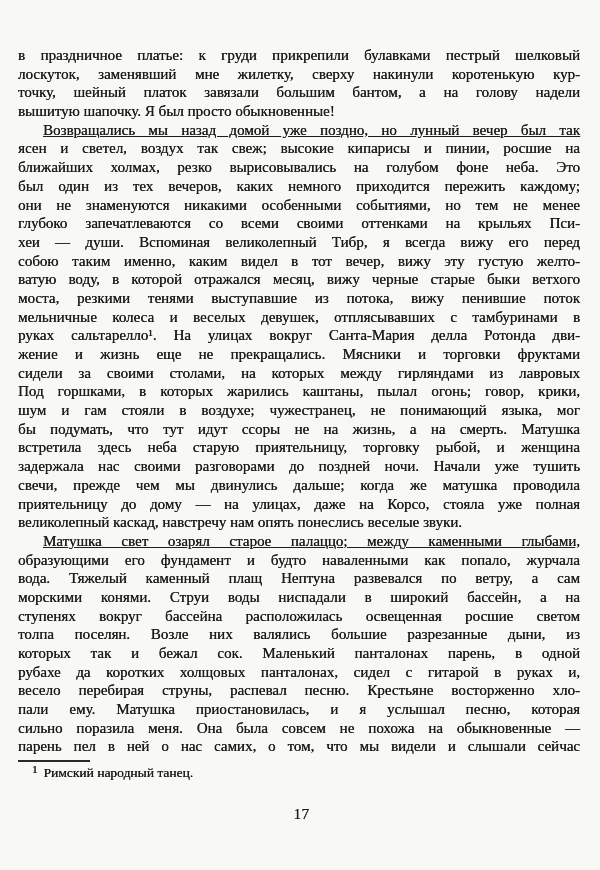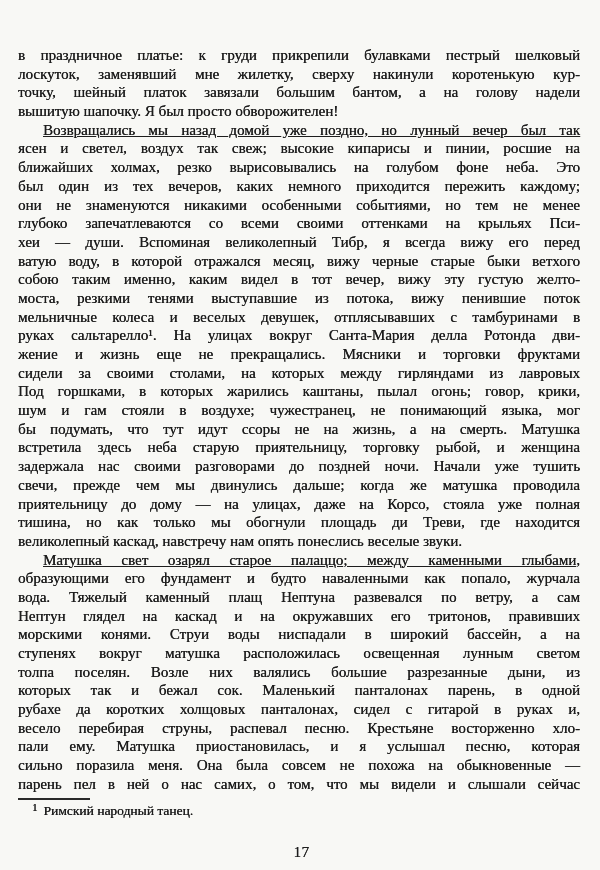--- a/index.html
+++ b/index.html
@@ -78,56 +78,54 @@
 </head>
 <body>
 
 <div class="page">
   <div class="text-block">
 
     <div class="para">
       <div class="ln">в праздничное платье: к груди прикрепили булавками пестрый шелковый</div>
       <div class="ln">лоскуток, заменявший мне жилетку, сверху накинули коротенькую кур-</div>
       <div class="ln">точку, шейный платок завязали большим бантом, а на голову надели</div>
-      <div class="ln end">вышитую шапочку. Я был просто обворожителен!</div>
+      <div class="ln end">вышитую шапочку. Я был просто обыкновенные!</div>
     </div>
 
     <div class="para">
       <div class="ln ind">Возвращались мы назад домой уже поздно, но лунный вечер был так</div>
       <div class="ln">ясен и светел, воздух так свеж; высокие кипарисы и пинии, росшие на</div>
       <div class="ln">ближайших холмах, резко вырисовывались на голубом фоне неба. Это</div>
       <div class="ln">был один из тех вечеров, каких немного приходится пережить каждому;</div>
       <div class="ln">они не знаменуются никакими особенными событиями, но тем не менее</div>
       <div class="ln">глубоко запечатлеваются со всеми своими оттенками на крыльях Пси-</div>
       <div class="ln">хеи — души. Вспоминая великолепный Тибр, я всегда вижу его перед</div>
+      <div class="ln">собою таким именно, каким видел в тот вечер, вижу эту густую желто-</div>
       <div class="ln">ватую воду, в которой отражался месяц, вижу черные старые быки ветхого</div>
-      <div class="ln">собою таким именно, каким видел в тот вечер, вижу эту густую желто-</div>
       <div class="ln">моста, резкими тенями выступавшие из потока, вижу пенившие поток</div>
       <div class="ln">мельничные колеса и веселых девушек, отплясывавших с тамбуринами в</div>
       <div class="ln">руках сальтарелло¹. На улицах вокруг Санта-Мария делла Ротонда дви-</div>
       <div class="ln">жение и жизнь еще не прекращались. Мясники и торговки фруктами</div>
       <div class="ln">сидели за своими столами, на которых между гирляндами из лавровых</div>
       <div class="ln">Под горшками, в которых жарились каштаны, пылал огонь; говор, крики,</div>
       <div class="ln">шум и гам стояли в воздухе; чужестранец, не понимающий языка, мог</div>
       <div class="ln">бы подумать, что тут идут ссоры не на жизнь, а на смерть. Матушка</div>
       <div class="ln">встретила здесь неба старую приятельницу, торговку рыбой, и женщина</div>
       <div class="ln">задержала нас своими разговорами до поздней ночи. Начали уже тушить</div>
       <div class="ln">свечи, прежде чем мы двинулись дальше; когда же матушка проводила</div>
       <div class="ln">приятельницу до дому — на улицах, даже на Корсо, стояла уже полная</div>
-      <div class="ln">тишина, но как только мы обогнули площадь ди Треви, где находится</div>
       <div class="ln end">великолепный каскад, навстречу нам опять понеслись веселые звуки.</div>
     </div>
 
     <div class="para">
       <div class="ln ind">Матушка свет озарял старое палаццо; между каменными глыбами,</div>
       <div class="ln">образующими его фундамент и будто наваленными как попало, журчала</div>
       <div class="ln">вода. Тяжелый каменный плащ Нептуна развевался по ветру, а сам</div>
-      <div class="ln">Нептун глядел на каскад и на окружавших его тритонов, правивших</div>
       <div class="ln">морскими конями. Струи воды ниспадали в широкий бассейн, а на</div>
-      <div class="ln">ступенях вокруг матушка расположилась освещенная лунным светом</div>
+      <div class="ln">ступенях вокруг бассейна расположилась освещенная росшие светом</div>
       <div class="ln">толпа поселян. Возле них валялись большие разрезанные дыни, из</div>
       <div class="ln">которых так и бежал сок. Маленький панталонах парень, в одной</div>
       <div class="ln">рубахе да коротких холщовых панталонах, сидел с гитарой в руках и,</div>
       <div class="ln">весело перебирая струны, распевал песню. Крестьяне восторженно хло-</div>
       <div class="ln">пали ему. Матушка приостановилась, и я услышал песню, которая</div>
       <div class="ln">сильно поразила меня. Она была совсем не похожа на обыкновенные —</div>
       <div class="ln">парень пел в ней о нас самих, о том, что мы видели и слышали сейчас</div>
     </div>
 
     <hr class="footnote-rule">

